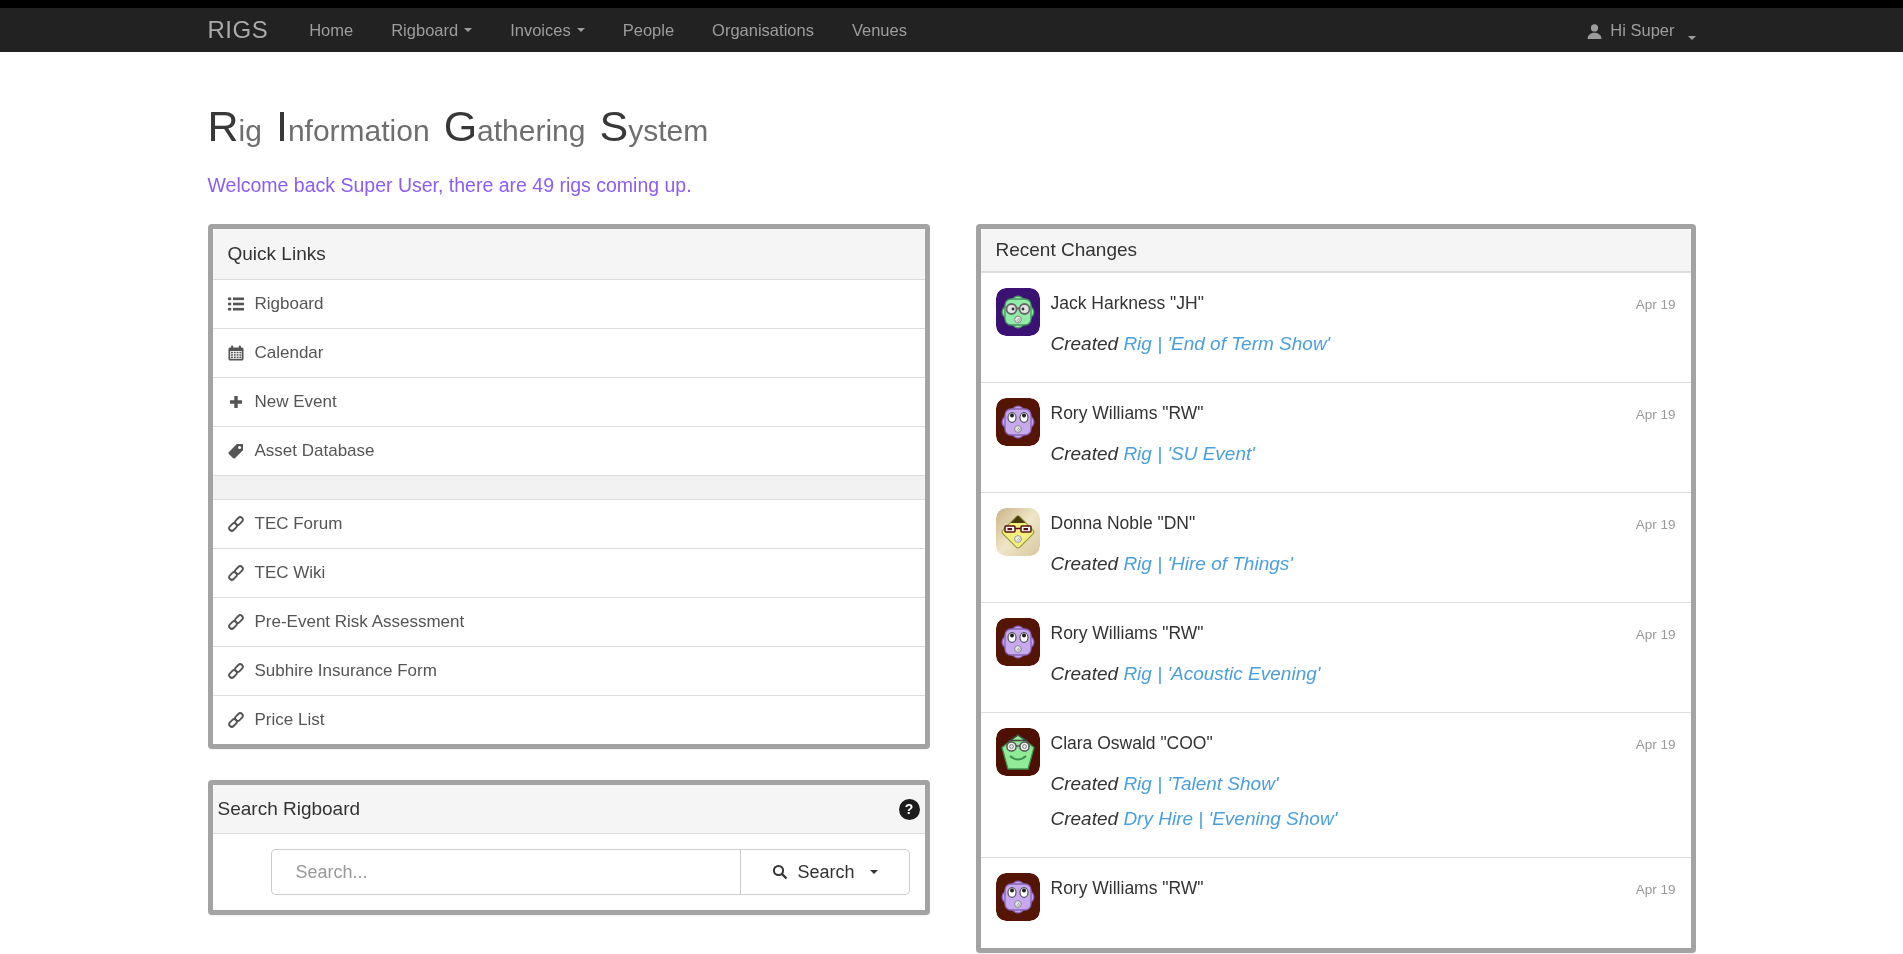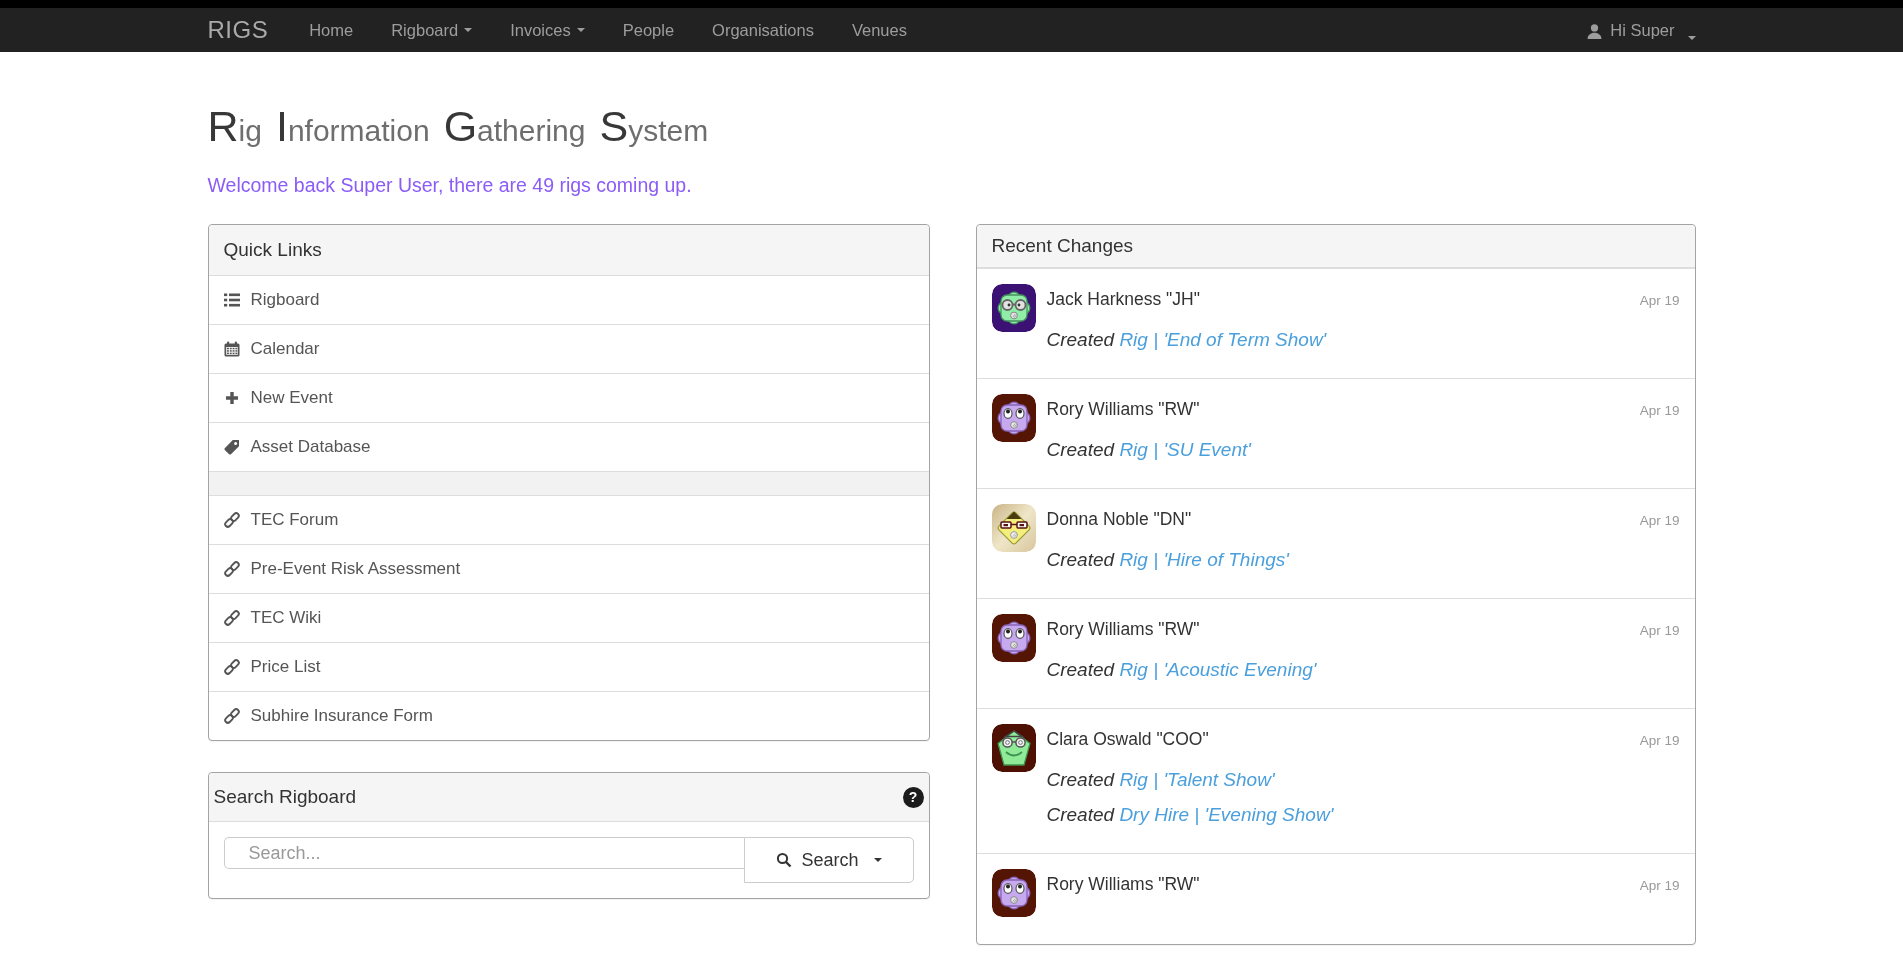--- a/index.html
+++ b/index.html
@@ -24,34 +24,34 @@
   .container { width: 1488px; margin: 0 auto; }
   h1.page-title { margin: 53px 0 26px 0; font-weight: normal; line-height: 1; }
   .t-word { display: inline-block; margin-right: 14px; }
   .t-cap { font-size: 43px; color: #383838; }
   .t-rest { font-size: 30px; color: #6e6e6e; }
   .welcome { font-size: 19.5px; color: #8b5cf6; margin: 0 0 27px 0; }
   .row { display: flex; gap: 46px; align-items: flex-start; }
   .col-left { width: 722px; flex: none; }
   .col-right { width: 720px; flex: none; }
   
-  .panel { border: 1px solid #a3a3a3; border-radius: 4px; background: #fff; box-shadow: 0 1px 1px rgba(0,0,0,.05); }
+  .panel { border: 5px solid #a3a3a3; border-radius: 4px; background: #fff; box-shadow: 0 1px 1px rgba(0,0,0,.05); }
   .panel-heading { background: #f5f5f5; border-bottom: 1px solid #ddd; border-radius: 4px 4px 0 0; padding: 14px 15px; font-size: 19px; color: #333; }
   
   .ql-item { display: flex; align-items: center; gap: 11px; padding: 14px 15px; font-size: 17px; color: #555; border-top: 1px solid #ddd; cursor: pointer; text-decoration: none; }
   .ql-item:first-child { border-top: none; }
   .ql-icon { width: 16px; height: 16px; flex: none; }
   .ql-sep { height: 24px; background: #f2f2f2; border-top: 1px solid #ddd; }
   
   .search-panel { margin-top: 31px; }
   .search-heading { display: flex; align-items: center; justify-content: space-between; padding: 13px 5px; }
   .help-icon { width: 21px; height: 21px; border-radius: 50%; background: #1c1c1c; color: #fff; font-size: 14px; font-weight: bold; display: flex; align-items: center; justify-content: center; cursor: pointer; }
   .search-body { padding: 15px; }
   .input-group { display: flex; width: 100%; }
-  .search-input { flex: 1; height: 32px; border: 1px solid #ccc; border-right: none; border-radius: 5px 0 0 5px; padding: 0 24px; font-size: 18px; color: #555; font-family: inherit; }
+  .search-input { flex: 1; height: 46px; border: 1px solid #ccc; border-right: none; border-radius: 5px 0 0 5px; padding: 0 24px; font-size: 18px; color: #555; font-family: inherit; margin-left: 43px; }
   .search-input::placeholder { color: #999; }
   .search-btn { height: 46px; border: 1px solid #ccc; background: #fff; border-radius: 0 5px 5px 0; padding: 0 31px; font-size: 18px; color: #333; display: flex; align-items: center; gap: 9px; cursor: pointer; font-family: inherit; }
   .search-btn .caret { border-top-color: #333; }
   
   .rc-item { display: flex; gap: 11px; padding: 15px 15px 27px 15px; border-top: 1px solid #ddd; align-items: flex-start; }
   .rc-item:first-child { border-top: none; }
   .avatar { width: 44px; height: 48px; border-radius: 10px; flex: none; }
   .rc-main { flex: 1; min-width: 0; }
   .rc-toprow { display: flex; align-items: baseline; justify-content: space-between; margin-top: 5px; }
   .rc-name { font-size: 17.5px; color: #333; }
@@ -231,48 +231,48 @@
               </svg>
             <span>TEC Forum</span>
           </a>
           <a class="ql-item">
             <svg class="ql-icon" viewBox="0 0 16 16">
                 <g fill="none" stroke="#555" stroke-width="1.9" transform="rotate(-45 8 8)">
                   <rect x="-0.5" y="5.4" width="8.6" height="5.2" rx="2.6"></rect>
                   <rect x="7.9" y="5.4" width="8.6" height="5.2" rx="2.6"></rect>
                 </g>
               </svg>
+            <span>TEC Wiki</span>
+          </a>
+          <a class="ql-item">
+            <svg class="ql-icon" viewBox="0 0 16 16">
+                <g fill="none" stroke="#555" stroke-width="1.9" transform="rotate(-45 8 8)">
+                  <rect x="-0.5" y="5.4" width="8.6" height="5.2" rx="2.6"></rect>
+                  <rect x="7.9" y="5.4" width="8.6" height="5.2" rx="2.6"></rect>
+                </g>
+              </svg>
             <span>Pre-Event Risk Assessment</span>
           </a>
           <a class="ql-item">
             <svg class="ql-icon" viewBox="0 0 16 16">
                 <g fill="none" stroke="#555" stroke-width="1.9" transform="rotate(-45 8 8)">
                   <rect x="-0.5" y="5.4" width="8.6" height="5.2" rx="2.6"></rect>
                   <rect x="7.9" y="5.4" width="8.6" height="5.2" rx="2.6"></rect>
                 </g>
               </svg>
-            <span>TEC Wiki</span>
+            <span>Subhire Insurance Form</span>
           </a>
           <a class="ql-item">
             <svg class="ql-icon" viewBox="0 0 16 16">
                 <g fill="none" stroke="#555" stroke-width="1.9" transform="rotate(-45 8 8)">
                   <rect x="-0.5" y="5.4" width="8.6" height="5.2" rx="2.6"></rect>
                   <rect x="7.9" y="5.4" width="8.6" height="5.2" rx="2.6"></rect>
                 </g>
               </svg>
             <span>Price List</span>
-          </a>
-          <a class="ql-item">
-            <svg class="ql-icon" viewBox="0 0 16 16">
-                <g fill="none" stroke="#555" stroke-width="1.9" transform="rotate(-45 8 8)">
-                  <rect x="-0.5" y="5.4" width="8.6" height="5.2" rx="2.6"></rect>
-                  <rect x="7.9" y="5.4" width="8.6" height="5.2" rx="2.6"></rect>
-                </g>
-              </svg>
-            <span>Subhire Insurance Form</span>
           </a>
         </div>
       </div>
 
       <div class="panel search-panel">
         <div class="panel-heading search-heading">
           <span>Search Rigboard</span>
           <span class="help-icon">?</span>
         </div>
         <div class="search-body">

